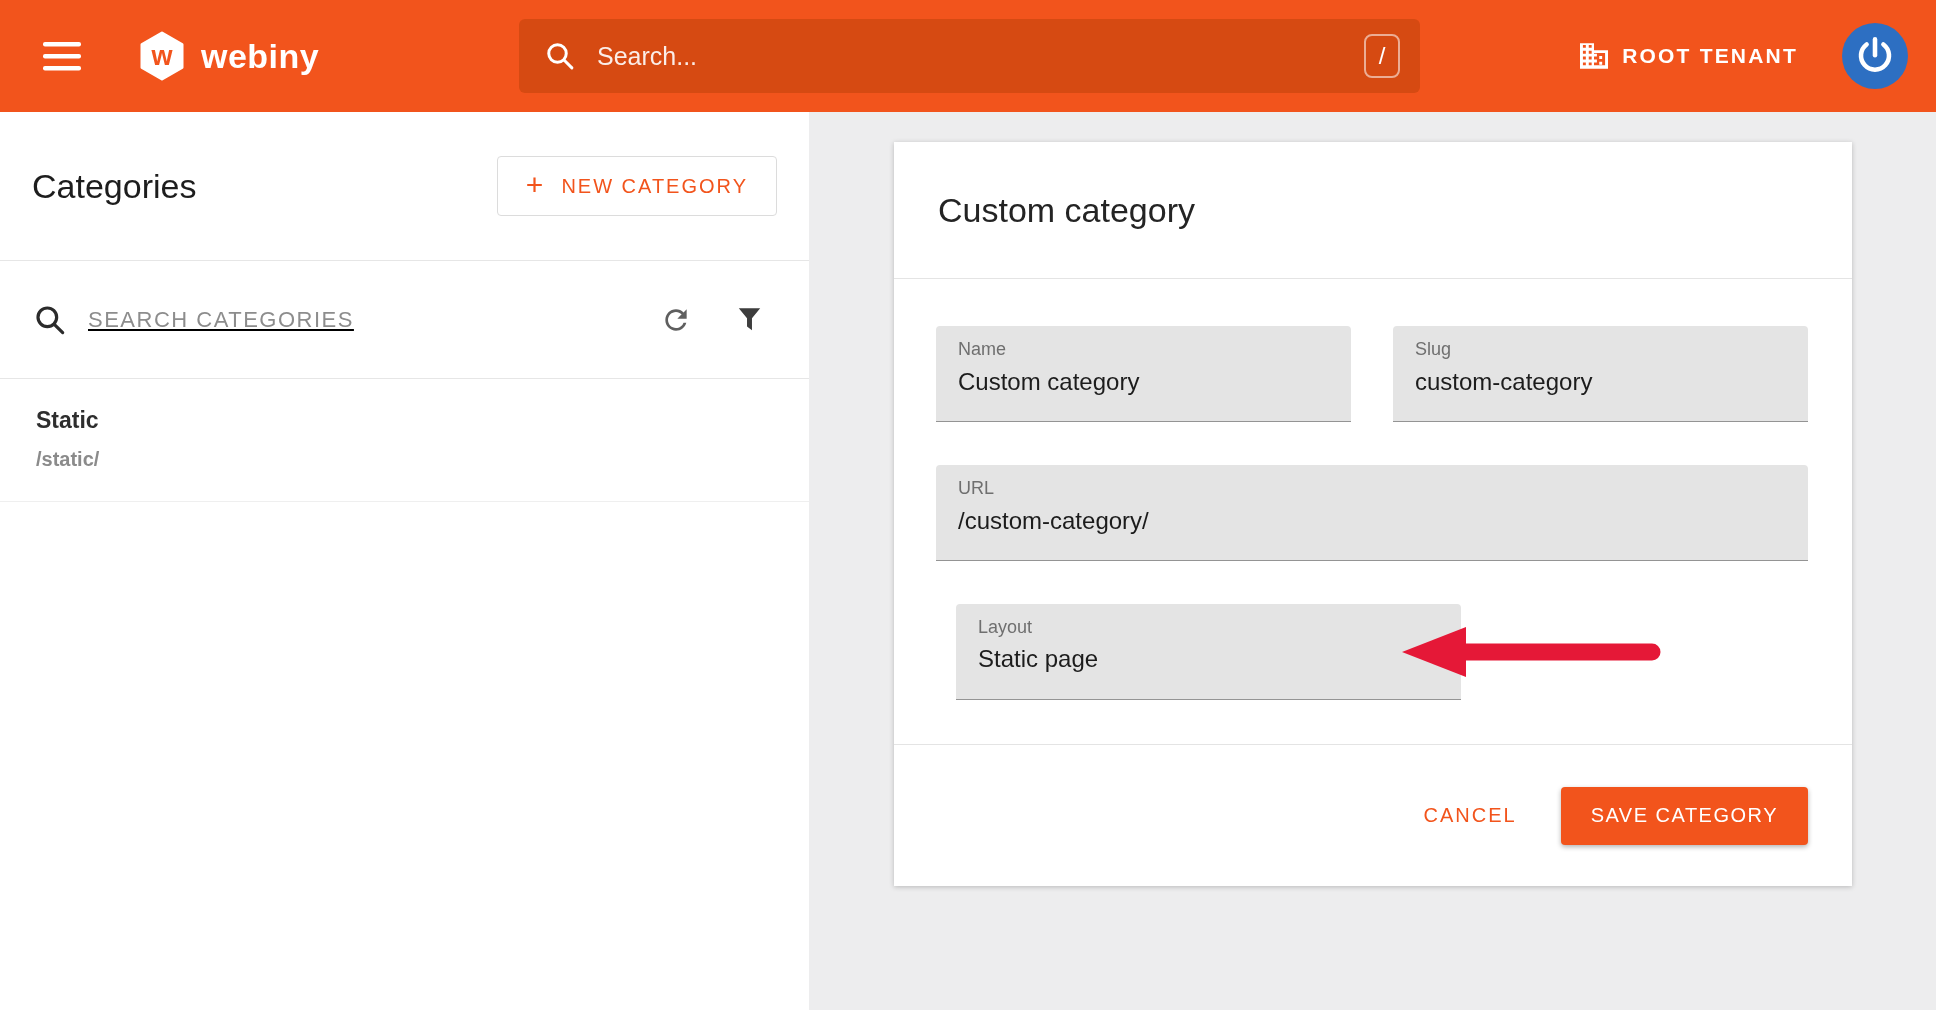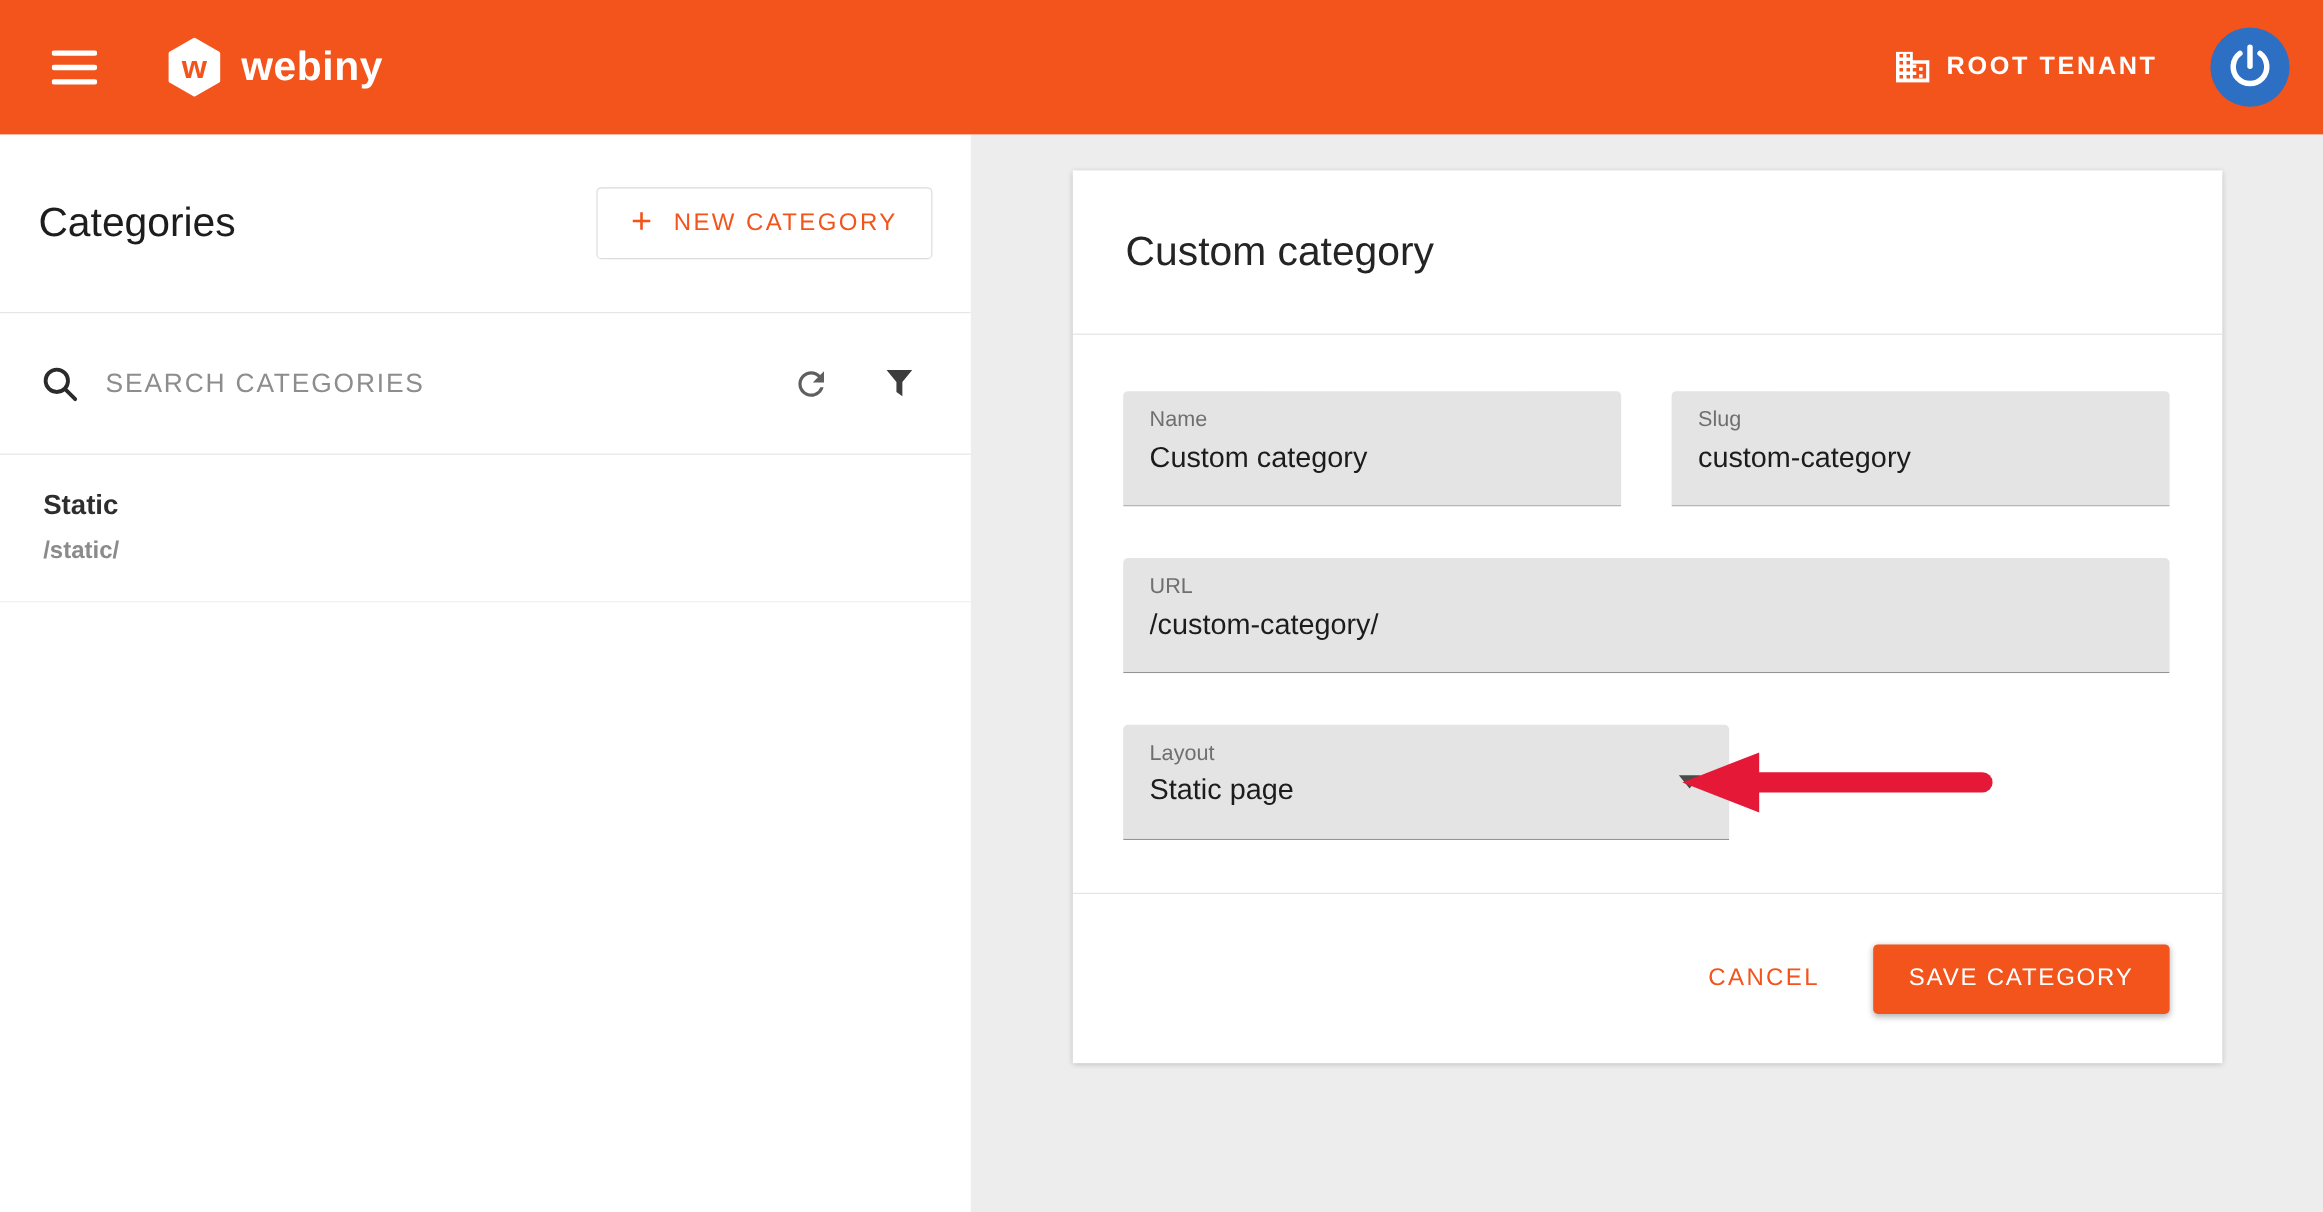--- a/index.html
+++ b/index.html
@@ -64,21 +64,21 @@
   .new-category-btn{
     display:flex; align-items:center; gap:16px; height:60px; padding:0 28px;
     background:#fff; border:1px solid #dcdcdc; border-radius:4px;
     color:var(--primary); font-size:20px; font-weight:500; letter-spacing:2px;
     cursor:pointer; font-family:inherit;
   }
   .new-category-btn .plus{ font-size:30px; font-weight:400; line-height:1; margin-top:-3px; }
 
   .sidebar-search{
     height:118px; display:flex; align-items:center;
-    padding:0 46px 0 34px; border-bottom:1px solid #e6e6e6;
+    padding:0 46px 0 34px; border-bottom:1px solid #e6e6e6;text-decoration:underline;
   }
   .sidebar-search-input{
     flex:1; border:none; outline:none; font-size:22px; letter-spacing:1.5px;
     color:#444; margin-left:22px; font-family:inherit; min-width:0;
   }
   .sidebar-search-input::placeholder{ color:#8d8d8d; }
   .icon-btn{ background:none; border:none; padding:0; margin-left:44px; cursor:pointer; display:flex; }
 
   .list-item{ padding:28px 42px 30px 36px; border-bottom:1px solid #efefef; cursor:pointer;font-weight:bold; }
   .list-item-name{ font-size:23px; color:#2e2e2e; }
@@ -100,21 +100,21 @@
     border-bottom:1px solid #949494; border-radius:4px 4px 0 0;
     padding:13px 22px 0; position:relative;
   }
   .field-label{ display:block; font-size:18px; color:#6f6f6f; }
   .field-input{
     display:block; width:100%; height:30px; background:transparent; border:none; outline:none;
     font-size:24px; color:#1c1c1c; margin-top:7px; padding:0; font-family:inherit;
   }
   .field-value{ font-size:24px; color:#1c1c1c; margin-top:7px; }
   .layout-row{ position:relative; margin-bottom:0; }
-  .layout-field{ flex:none; width:505px; cursor:pointer; }
+  .layout-field{ flex:none; width:505px; cursor:pointer;margin-left:20px; }
   .caret{
     position:absolute; right:24px; top:42px; width:0; height:0;
     border-left:9px solid transparent; border-right:9px solid transparent;
     border-top:11px solid #4a4a4a;
   }
   .annotation-arrow{ position:absolute; left:464px; top:20px; pointer-events:none; }
 
   .card-footer{
     position:absolute; left:0; right:0; bottom:0; height:142px;
     border-top:1px solid #e4e4e4;
@@ -150,20 +150,30 @@
     <div class="brand">
       <span style="display:flex;">
         <svg width="46" height="50" viewBox="0 0 46 50">
           <path d="M23 2 L43 13.5 V36.5 L23 48 L3 36.5 V13.5 Z" fill="#fff" stroke="#fff" stroke-width="3" stroke-linejoin="round"></path>
           <text x="23" y="34" text-anchor="middle" font-size="27" font-weight="bold" font-family="Liberation Sans, DejaVu Sans, sans-serif" fill="var(--primary)">w</text>
         </svg>
       </span>
       <span class="brand-name">webiny</span>
     </div>
 
+    <div class="topbar-search">
+      <span style="display:flex;">
+        <svg width="30" height="30" viewBox="0 0 24 24" fill="none" stroke="#fff" stroke-width="2.4" stroke-linecap="round">
+          <circle cx="10" cy="10" r="7"></circle>
+          <line x1="15.2" y1="15.2" x2="21.5" y2="21.5"></line>
+        </svg>
+      </span>
+      <input class="topbar-search-input" placeholder="Search..." style="">
+      <span class="shortcut">/</span>
+    </div>
 
     <div class="topbar-right">
       <div class="tenant">
         <span style="display:flex;">
           <svg width="28" height="26" viewBox="0 0 24 22" fill="#fff">
             <path d="M12 6V0H0v22h24V6H12zM5 19H2.5v-2.5H5V19zm0-5H2.5v-2.5H5V14zm0-5H2.5V6.5H5V9zm0-5H2.5V1.5H5V4zm5 15H7.5v-2.5H10V19zm0-5H7.5v-2.5H10V14zm0-5H7.5V6.5H10V9zm0-5H7.5V1.5H10V4zm11.5 15H12v-2.5h2.5V14H12v-2.5h2.5V9H12V8.5h9.5V19zm-2.5-8h-2.5v2.5H19V11zm0 5h-2.5v2.5H19V16z"></path>
           </svg>
         </span>
         <span>ROOT TENANT</span>
       </div>

